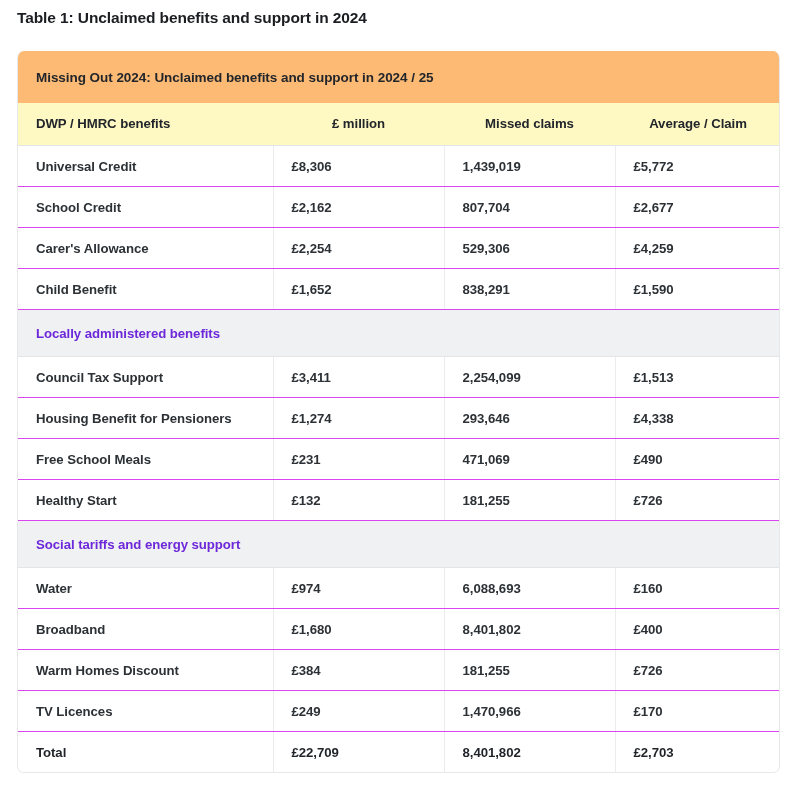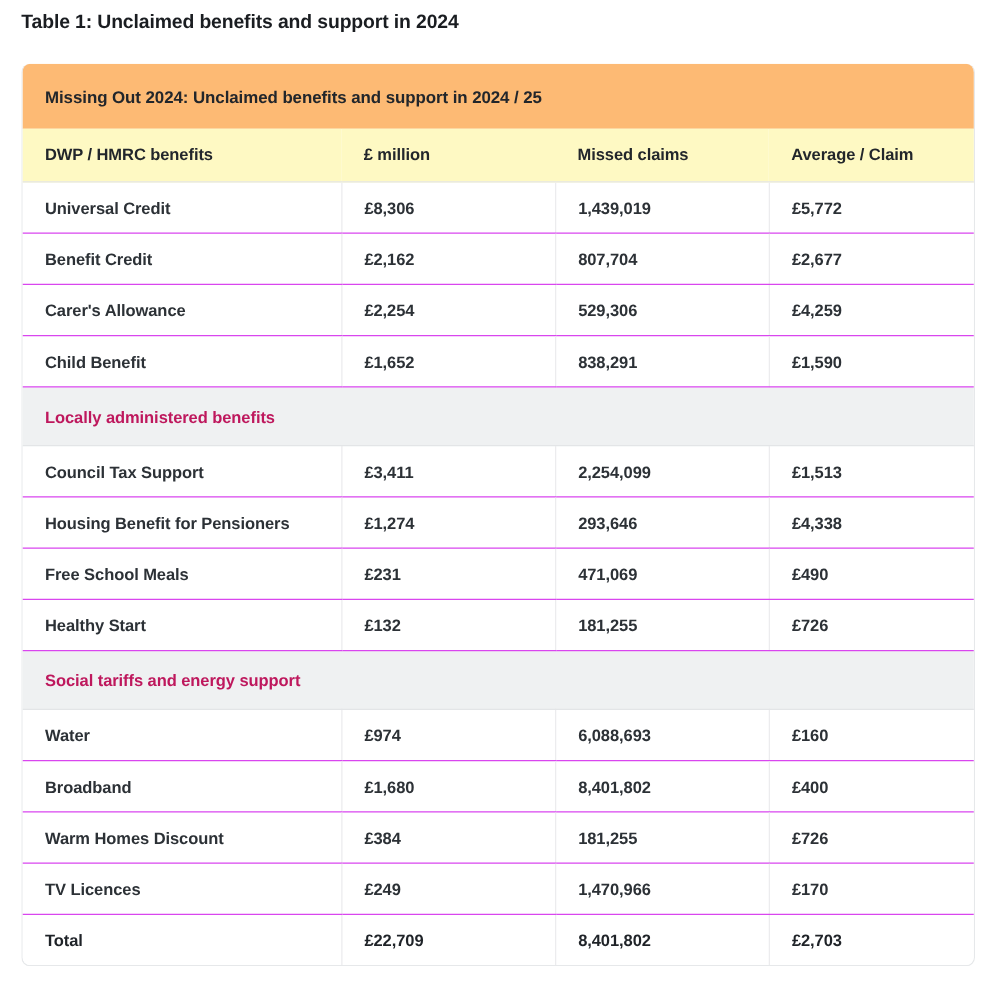--- a/index.html
+++ b/index.html
@@ -72,29 +72,29 @@
     background: #fef9c3;
     font-size: 13.2px;
     font-weight: bold;
     color: #22262b;
     padding: 13px 18px 14px 18px;
     border: none;
     border-bottom: 1px solid #e3e5e7;
     letter-spacing: -0.05px;
   }
   tr.colhead-row th.left  { text-align: left; }
-  tr.colhead-row th.right { text-align: left; }
+  tr.colhead-row th.right { text-align: center; }
 
   
   tr.section-row td {
     background: #eff1f2;
     padding: 16px 18px 15px 18px;
     font-size: 13.2px;
     font-weight: bold;
-    color: #be185d;
+    color: #6d28d9;
     border: none;
     border-top: 1px solid #e6e8ea;
     border-bottom: 1px solid #e3e5e7;
     letter-spacing: -0.05px;
   }
 
   
   tr.data-row td {
     background: #ffffff;
     font-size: 13.2px;
@@ -145,21 +145,21 @@
             <th class="right">Missed claims</th>
             <th class="right">Average / Claim</th>
           </tr>
           <tr class="data-row">
             <td class="left">Universal Credit</td>
             <td class="right">£8,306</td>
             <td class="right">1,439,019</td>
             <td class="right last">£5,772</td>
           </tr>
           <tr class="data-row">
-            <td class="left">Benefit Credit</td>
+            <td class="left">School Credit</td>
             <td class="right">£2,162</td>
             <td class="right">807,704</td>
             <td class="right last">£2,677</td>
           </tr>
           <tr class="data-row">
             <td class="left">Carer's Allowance</td>
             <td class="right">£2,254</td>
             <td class="right">529,306</td>
             <td class="right last">£4,259</td>
           </tr>

